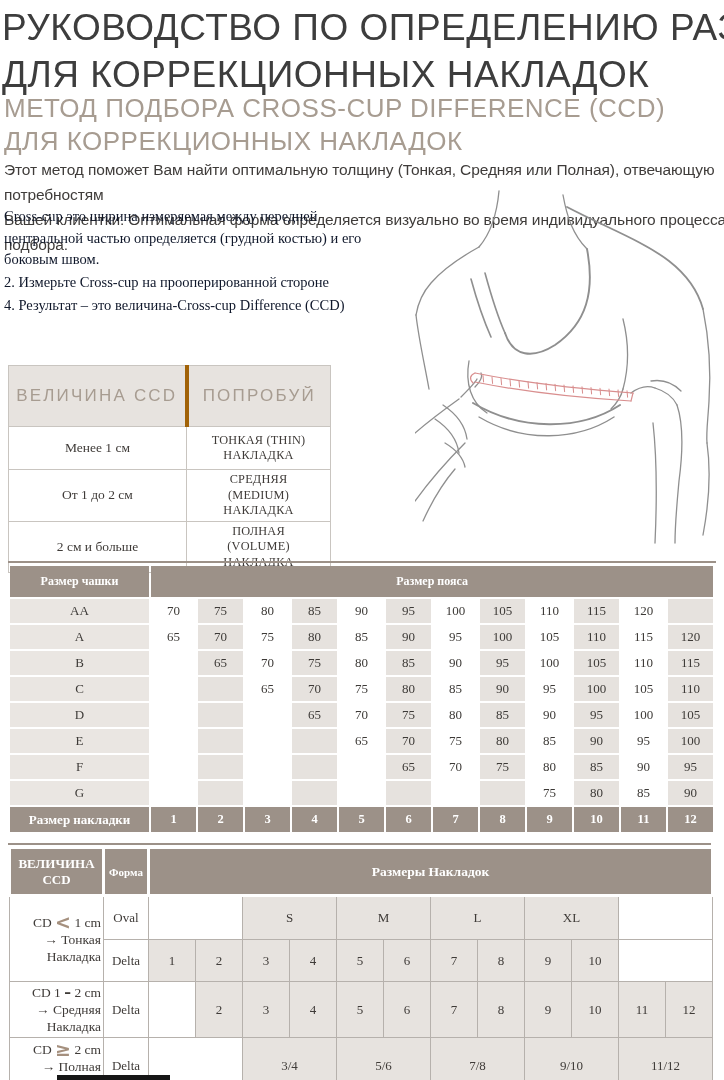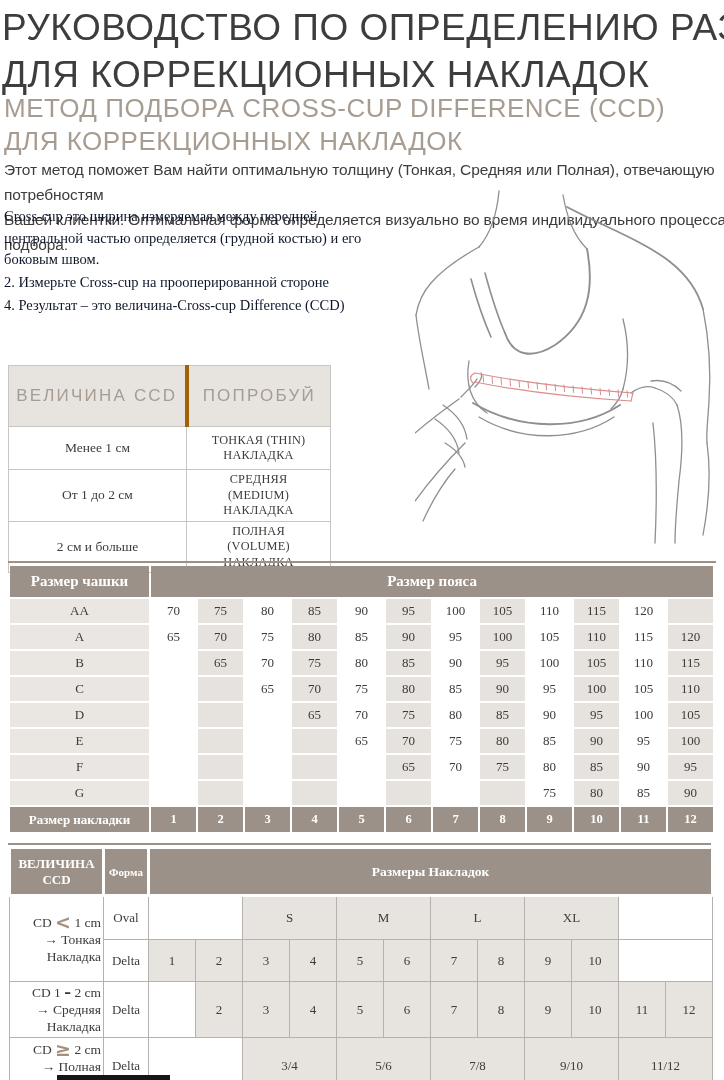--- a/index.html
+++ b/index.html
@@ -30,21 +30,21 @@
   #ccd-table td.v{font-size:13.5px;}
   #ccd-table td.t{font-size:12.3px;letter-spacing:.2px;line-height:15.5px;padding:2px 14px;}
   
   #illus{left:415px;top:190px;width:309px;height:358px;overflow:hidden;}
   
   .toprule{height:2px;background:#9c9188;}
   #size-wrap{left:8px;top:561px;width:708px;}
   #size-table{border-collapse:separate;border-spacing:2px;table-layout:fixed;width:707px;margin-top:1px;}
   #size-table td,#size-table th{padding:0;text-align:center;vertical-align:middle;
     font-family:"Liberation Serif","DejaVu Serif",serif;}
-  #size-table tr.hd th{height:31px;background:#9c9188;color:#fff;font-size:15px;font-weight:bold;}
+  #size-table tr.hd th{height:31px;background:#9c9188;color:#fff;font-size:12px;font-weight:bold;}
   #size-table tr.dr{height:24px;padding-left:44px;}
   #size-table tr.dr td{font-size:13px;color:#3d3a37;background:#fff;}
   #size-table tr.dr td:first-child{background:#eae6e2;}
   #size-table tr.dr td:nth-child(2n+3){background:#e6e2de;}
   #size-table tr.ft td{height:25px;background:#9c9188;color:#fff;font-weight:bold;font-size:12.5px;}
   #size-table tr.ft td:first-child{font-size:13px;}
   
   #pad-wrap{left:8px;top:843px;width:703px;}
   #pad-table{border-collapse:collapse;table-layout:fixed;width:703px;margin-top:1px;}
   #pad-table th,#pad-table td{padding:0;vertical-align:middle;text-align:center;

